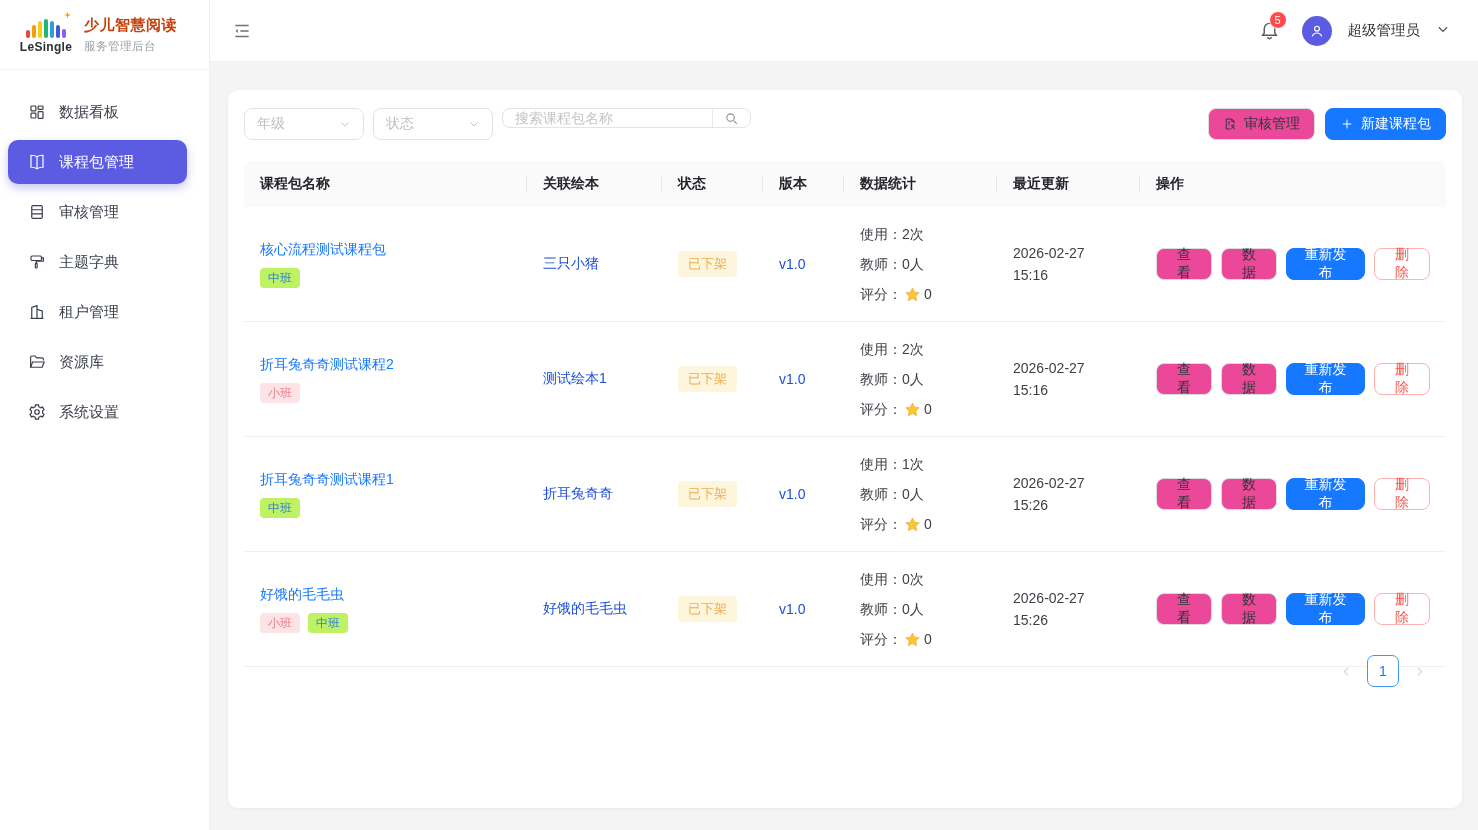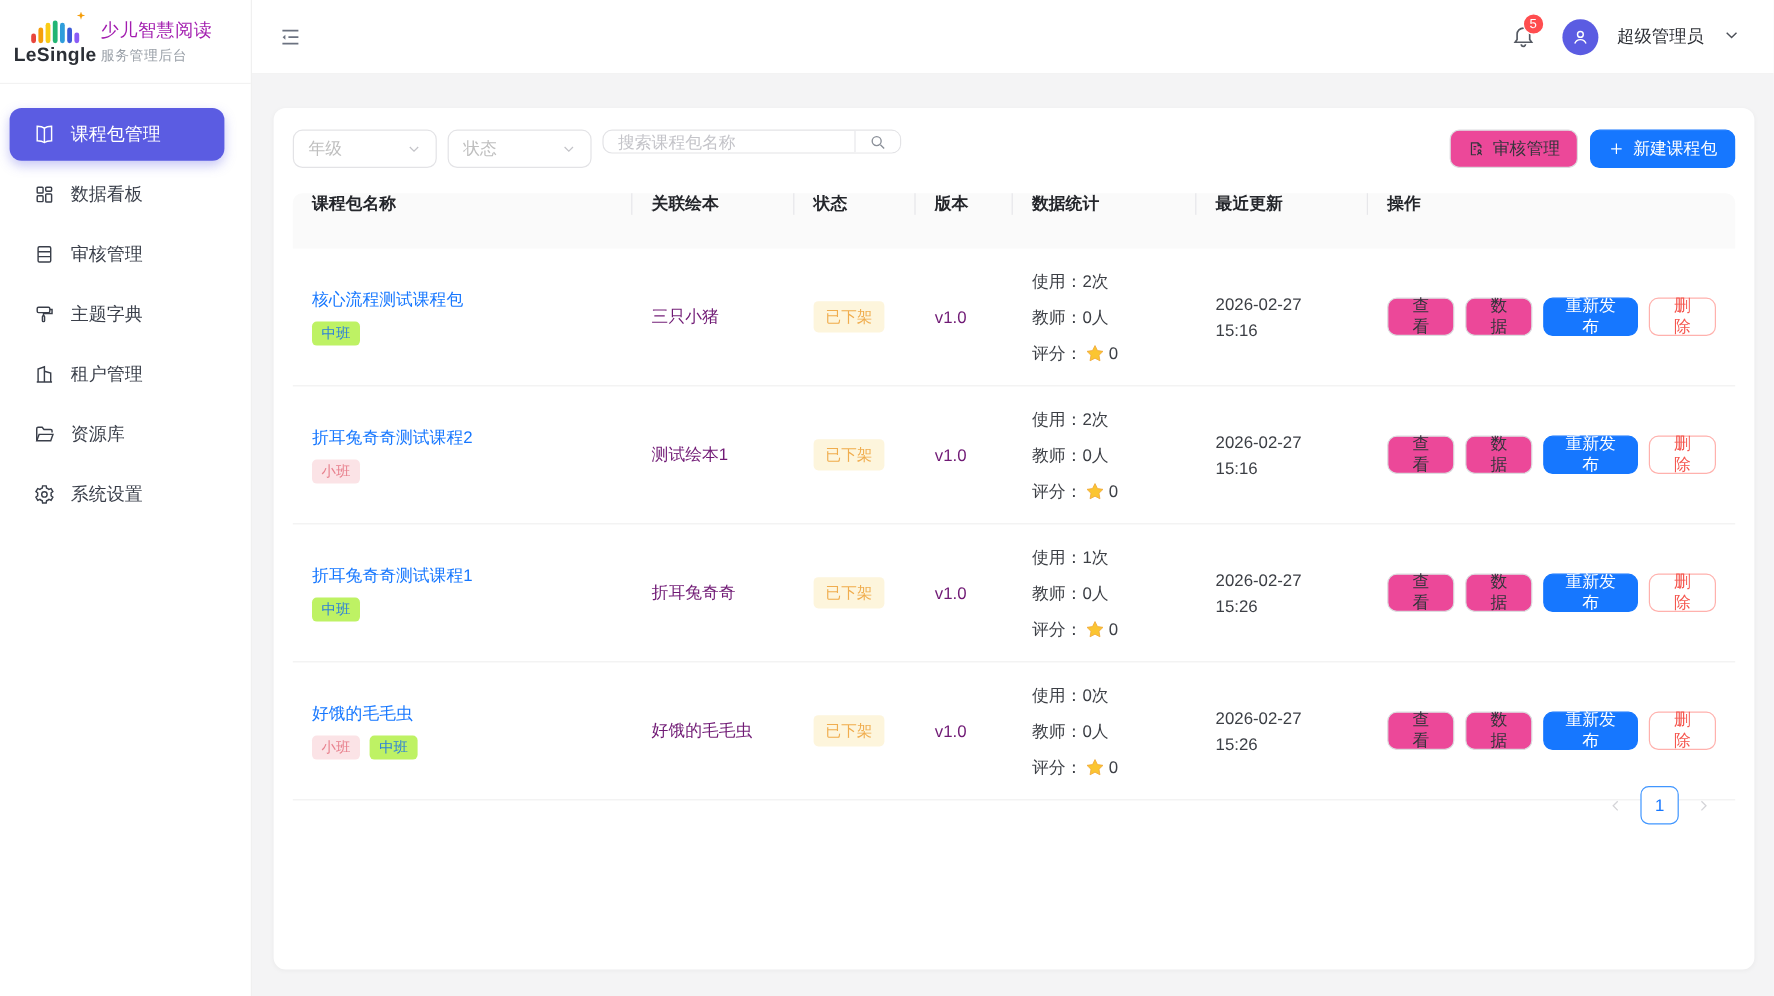--- a/index.html
+++ b/index.html
@@ -22,22 +22,22 @@
   .logo-bars i { display:block; width:4px; border-radius:2px; }
   .logo-bars .b1{height:8px;background:#e8453c;}
   .logo-bars .b2{height:13px;background:#f59e0b;}
   .logo-bars .b3{height:17px;background:#facc15;}
   .logo-bars .b4{height:19px;background:#22b573;}
   .logo-bars .b5{height:17px;background:#2f9ddb;}
   .logo-bars .b6{height:13px;background:#3b5bd8;}
   .logo-bars .b7{height:9px;background:#8b5cf6;}
   .logo-spark { position:absolute; right:-5px; top:-4px; width:7px; height:7px; background:#f59e0b;
     clip-path:polygon(50% 0,62% 38%,100% 50%,62% 62%,50% 100%,38% 62%,0 50%,38% 38%); }
-  .logo-brand { font-size:16px; color:#2b2f36; letter-spacing:.3px; margin-top:2px; font-weight:600;text-align:right; }
-  .logo-text-title { color:#a21caf; font-weight:400; font-size:15px; letter-spacing:.5px; }
+  .logo-brand { font-size:12px; color:#2b2f36; letter-spacing:.3px; margin-top:2px; font-weight:600;text-align:right; }
+  .logo-text-title { color:#c2410c; font-weight:700; font-size:15px; letter-spacing:.5px; }
   .logo-text-sub { color:#9aa0a8; font-size:11.5px; margin-top:4px; letter-spacing:.5px; }
   .menu { padding-top:20px; }
   .menu-item {
     height:44px; margin:0 22px 6px 8px; display:flex; align-items:center; gap:13px;
     padding-left:20px; border-radius:10px; cursor:pointer;
     color:#3a3f4a; font-size:15px; font-weight:500;
   }
   .menu-item svg { width:18px; height:18px; stroke:#3a3f4a; fill:none; stroke-width:1.6; flex:0 0 auto; }
   .menu-item.active { background:#5b5ce2; color:#fff; box-shadow:0 4px 10px rgba(91,92,226,.35); }
   .menu-item.active svg { stroke:#fff; }
@@ -94,40 +94,40 @@
   .btn {
     height:32px; border-radius:8px; display:inline-flex; align-items:center; gap:7px;
     padding:0 14px; font-size:14px; cursor:pointer; border:1px solid #dcdcdf;
     background:#ec4899; color:#32353b; font-family:inherit;
   }
   .btn svg { width:14px; height:14px; stroke:#32353b; stroke-width:1.7; fill:none; }
   .btn.primary { background:#1677ff; border-color:#1677ff; color:#fff; }
   .btn.primary svg { stroke:#fff; }
   
   .table { margin-top:21px; }
-  .thead { display:flex; background:#fafafa; border-radius:8px 8px 0 0; height:46px; align-items:flex-start; }
+  .thead { display:flex; background:#fafafa; border-radius:8px 8px 0 0; height:46px; align-items:center; }
   .th {
     position:relative; font-weight:700; color:#24262b; font-size:14px; padding:0 16px;
   }
   .th:not(:last-child)::after {
     content:''; position:absolute; right:0; top:50%; transform:translateY(-50%);
     width:1px; height:18px; background:#e7e7ea;
   }
   .col-name{width:283px;} .col-book{width:135px;} .col-status{width:101px;}
   .col-ver{width:81px;} .col-stat{width:153px;} .col-upd{width:143px;} .col-ops{flex:1;}
   .trow { display:flex; align-items:center; height:115px; border-bottom:1px solid #f0f0f0; }
   .td { padding:0 16px; }
   .pkg-link { color:#1677ff; font-size:14px; text-decoration:none; cursor:pointer; display:inline-block; }
   .tag-row { margin-top:9px; display:flex; gap:8px; }
   .tag { font-size:12px; padding:2px 8px; border-radius:4px; line-height:16px; }
   .tag.blue { background:#bef264; color:#2e80d9; }
   .tag.pink { background:#fbe3e6; color:#e8808d; }
   .status-tag { display:inline-block; font-size:13px; padding:4px 10px; border-radius:4px;
     background:#fdf5dc; color:#f0ad4e; }
-  .book-name, .ver { color:#701a75; }
+  .book-name, .ver { color:#1d4ed8; }
   .stat-line { display:flex; align-items:center; line-height:30px; color:#3c3f45; white-space:nowrap; }
   .stat-line .star { width:17px; height:17px; margin:0 3px 0 2px; }
   .upd-cell { color:#3c3f45; line-height:22px; }
   .ops { display:flex; gap:9px; align-items:center; }
   .btn.sm { padding:0 12px; height:32px; }
   .btn.danger { border-color:#ffb1ad; color:#f5564e; background:#fff; }
   
   .pagination { position:absolute; right:36px; top:565px; display:flex; align-items:center; gap:14px; }
   .page-arrow { cursor:default; display:flex; align-items:center; }
   .page-arrow svg { width:13px; height:13px; stroke:#d4d4d8; stroke-width:2; fill:none; }
@@ -154,35 +154,35 @@
           <span class="logo-spark"></span>
         </div>
       <div class="logo-brand">LeSingle</div>
     </div>
     <div>
       <div class="logo-text-title">少儿智慧阅读</div>
       <div class="logo-text-sub">服务管理后台</div>
     </div>
   </div>
   <nav class="menu">
-    <div class="menu-item active">
-      <svg viewBox="0 0 24 24">
-          <path d="M12 5c-2-1.5-4.5-2-8-2v16c3.5 0 6 .5 8 2 2-1.5 4.5-2 8-2V3c-3.5 0-6 .5-8 2z"></path>
-          <path d="M12 5v16"></path>
-        </svg>
-      <span>课程包管理</span>
-    </div>
     <div class="menu-item">
       <svg viewBox="0 0 24 24">
           <rect x="4" y="4" width="6.5" height="6.5" rx="1"></rect>
           <rect x="13.5" y="4" width="6.5" height="4.5" rx="1"></rect>
           <rect x="4" y="13.5" width="6.5" height="6.5" rx="1"></rect>
           <rect x="13.5" y="11.5" width="6.5" height="9" rx="1"></rect>
         </svg>
       <span>数据看板</span>
+    </div>
+    <div class="menu-item active">
+      <svg viewBox="0 0 24 24">
+          <path d="M12 5c-2-1.5-4.5-2-8-2v16c3.5 0 6 .5 8 2 2-1.5 4.5-2 8-2V3c-3.5 0-6 .5-8 2z"></path>
+          <path d="M12 5v16"></path>
+        </svg>
+      <span>课程包管理</span>
     </div>
     <div class="menu-item">
       <svg viewBox="0 0 24 24">
           <rect x="5" y="3.5" width="14" height="17" rx="1.5"></rect>
           <path d="M5 9h14M5 14.5h14"></path>
           <path d="M8.5 6.2h.01M8.5 11.7h.01M8.5 17.2h.01"></path>
         </svg>
       <span>审核管理</span>
     </div>
     <div class="menu-item">

